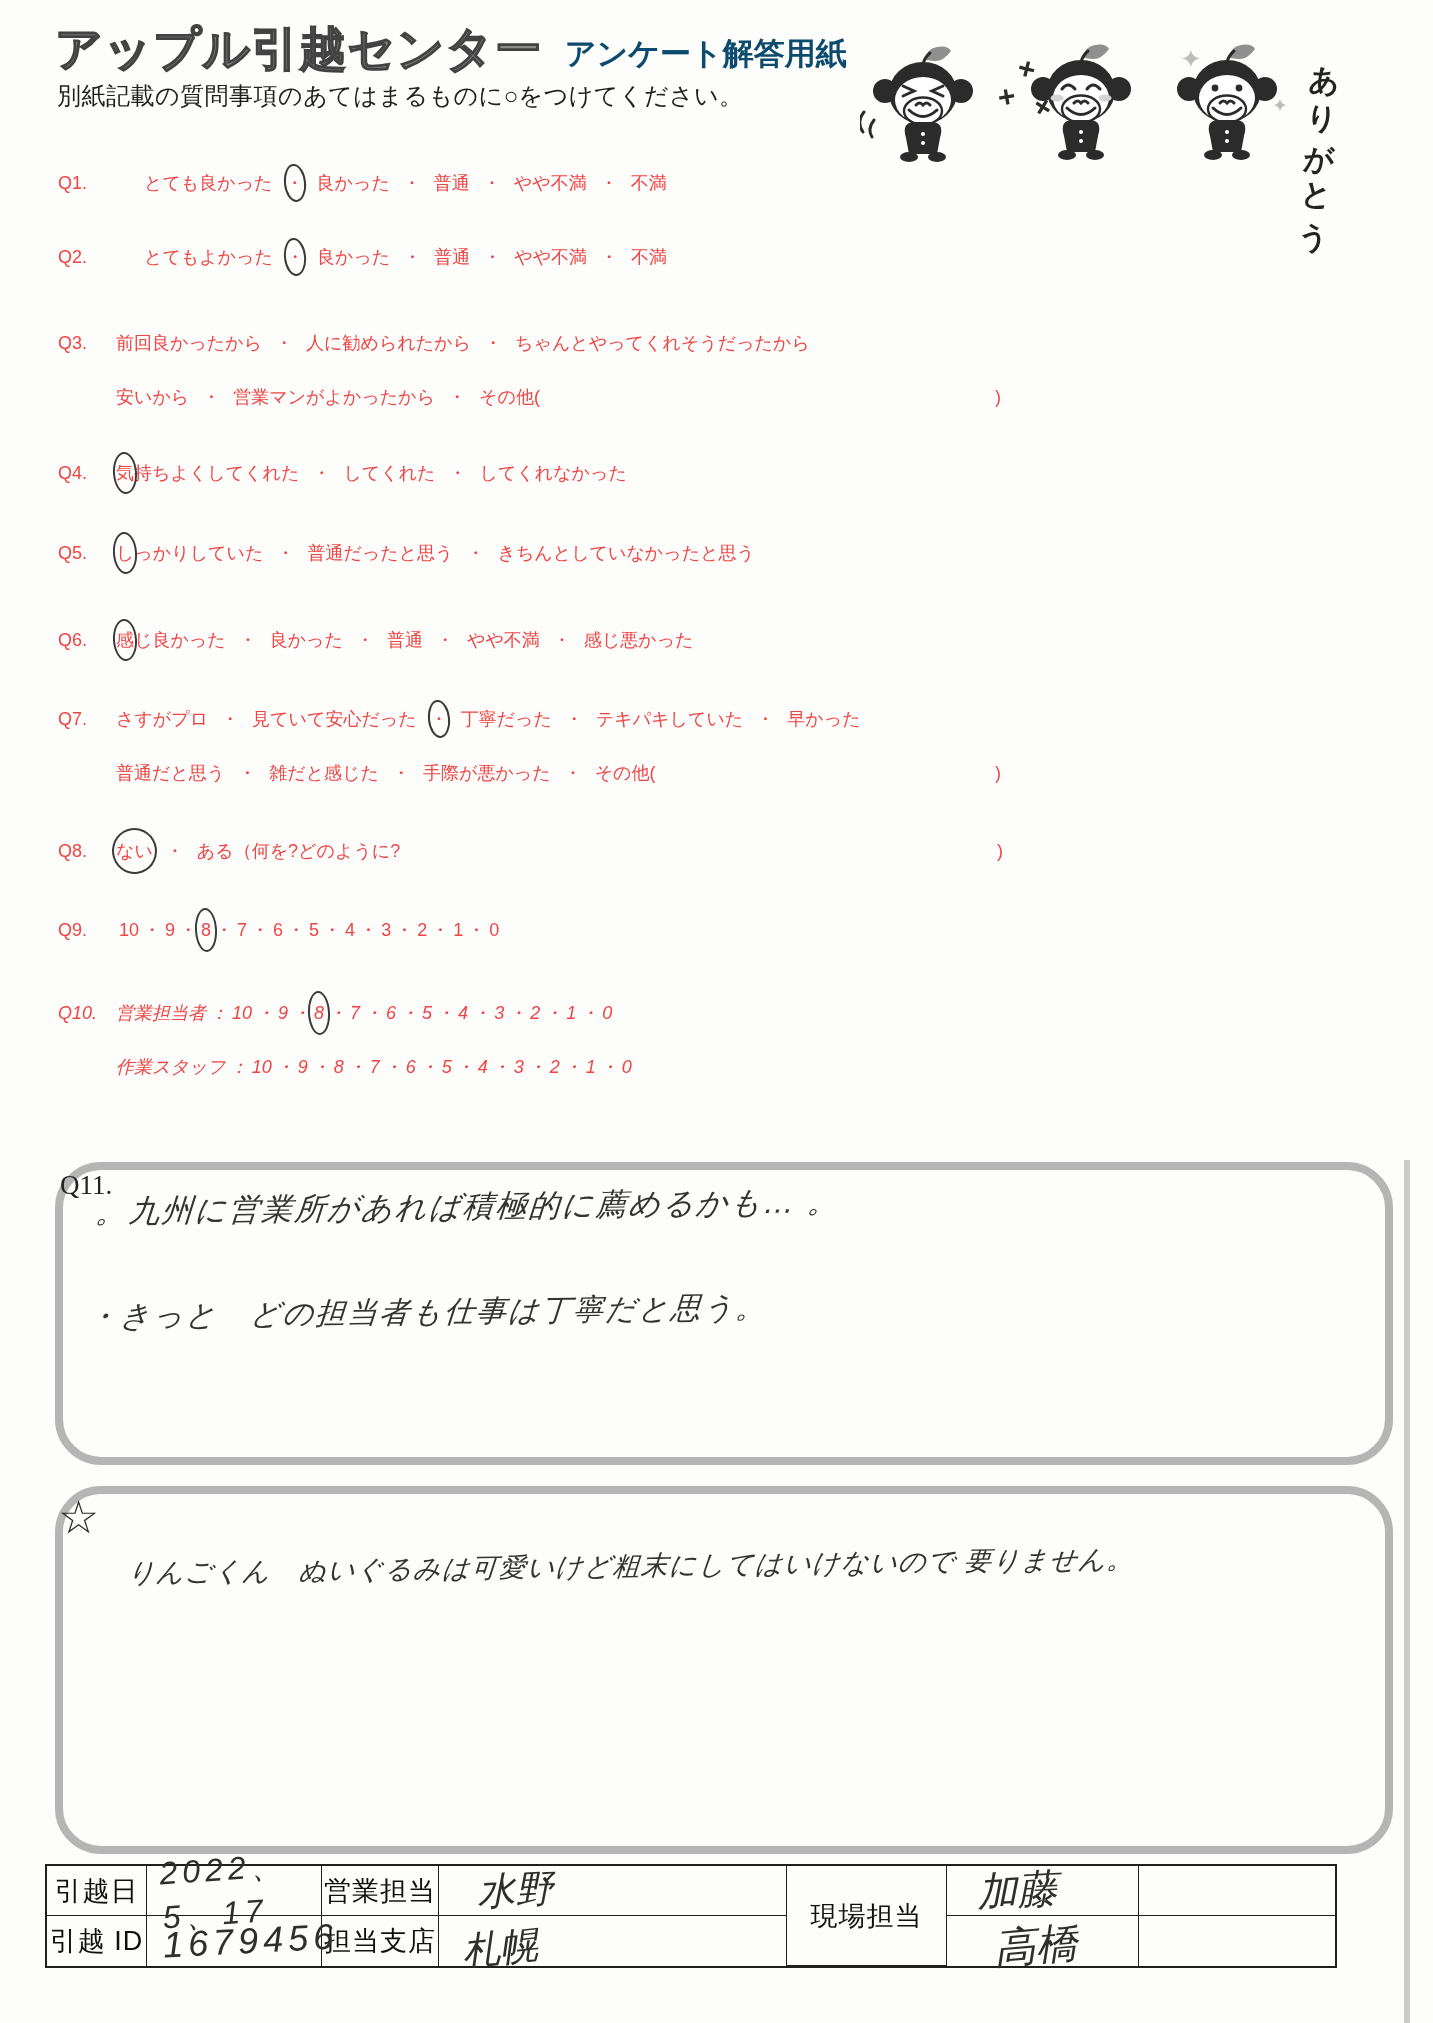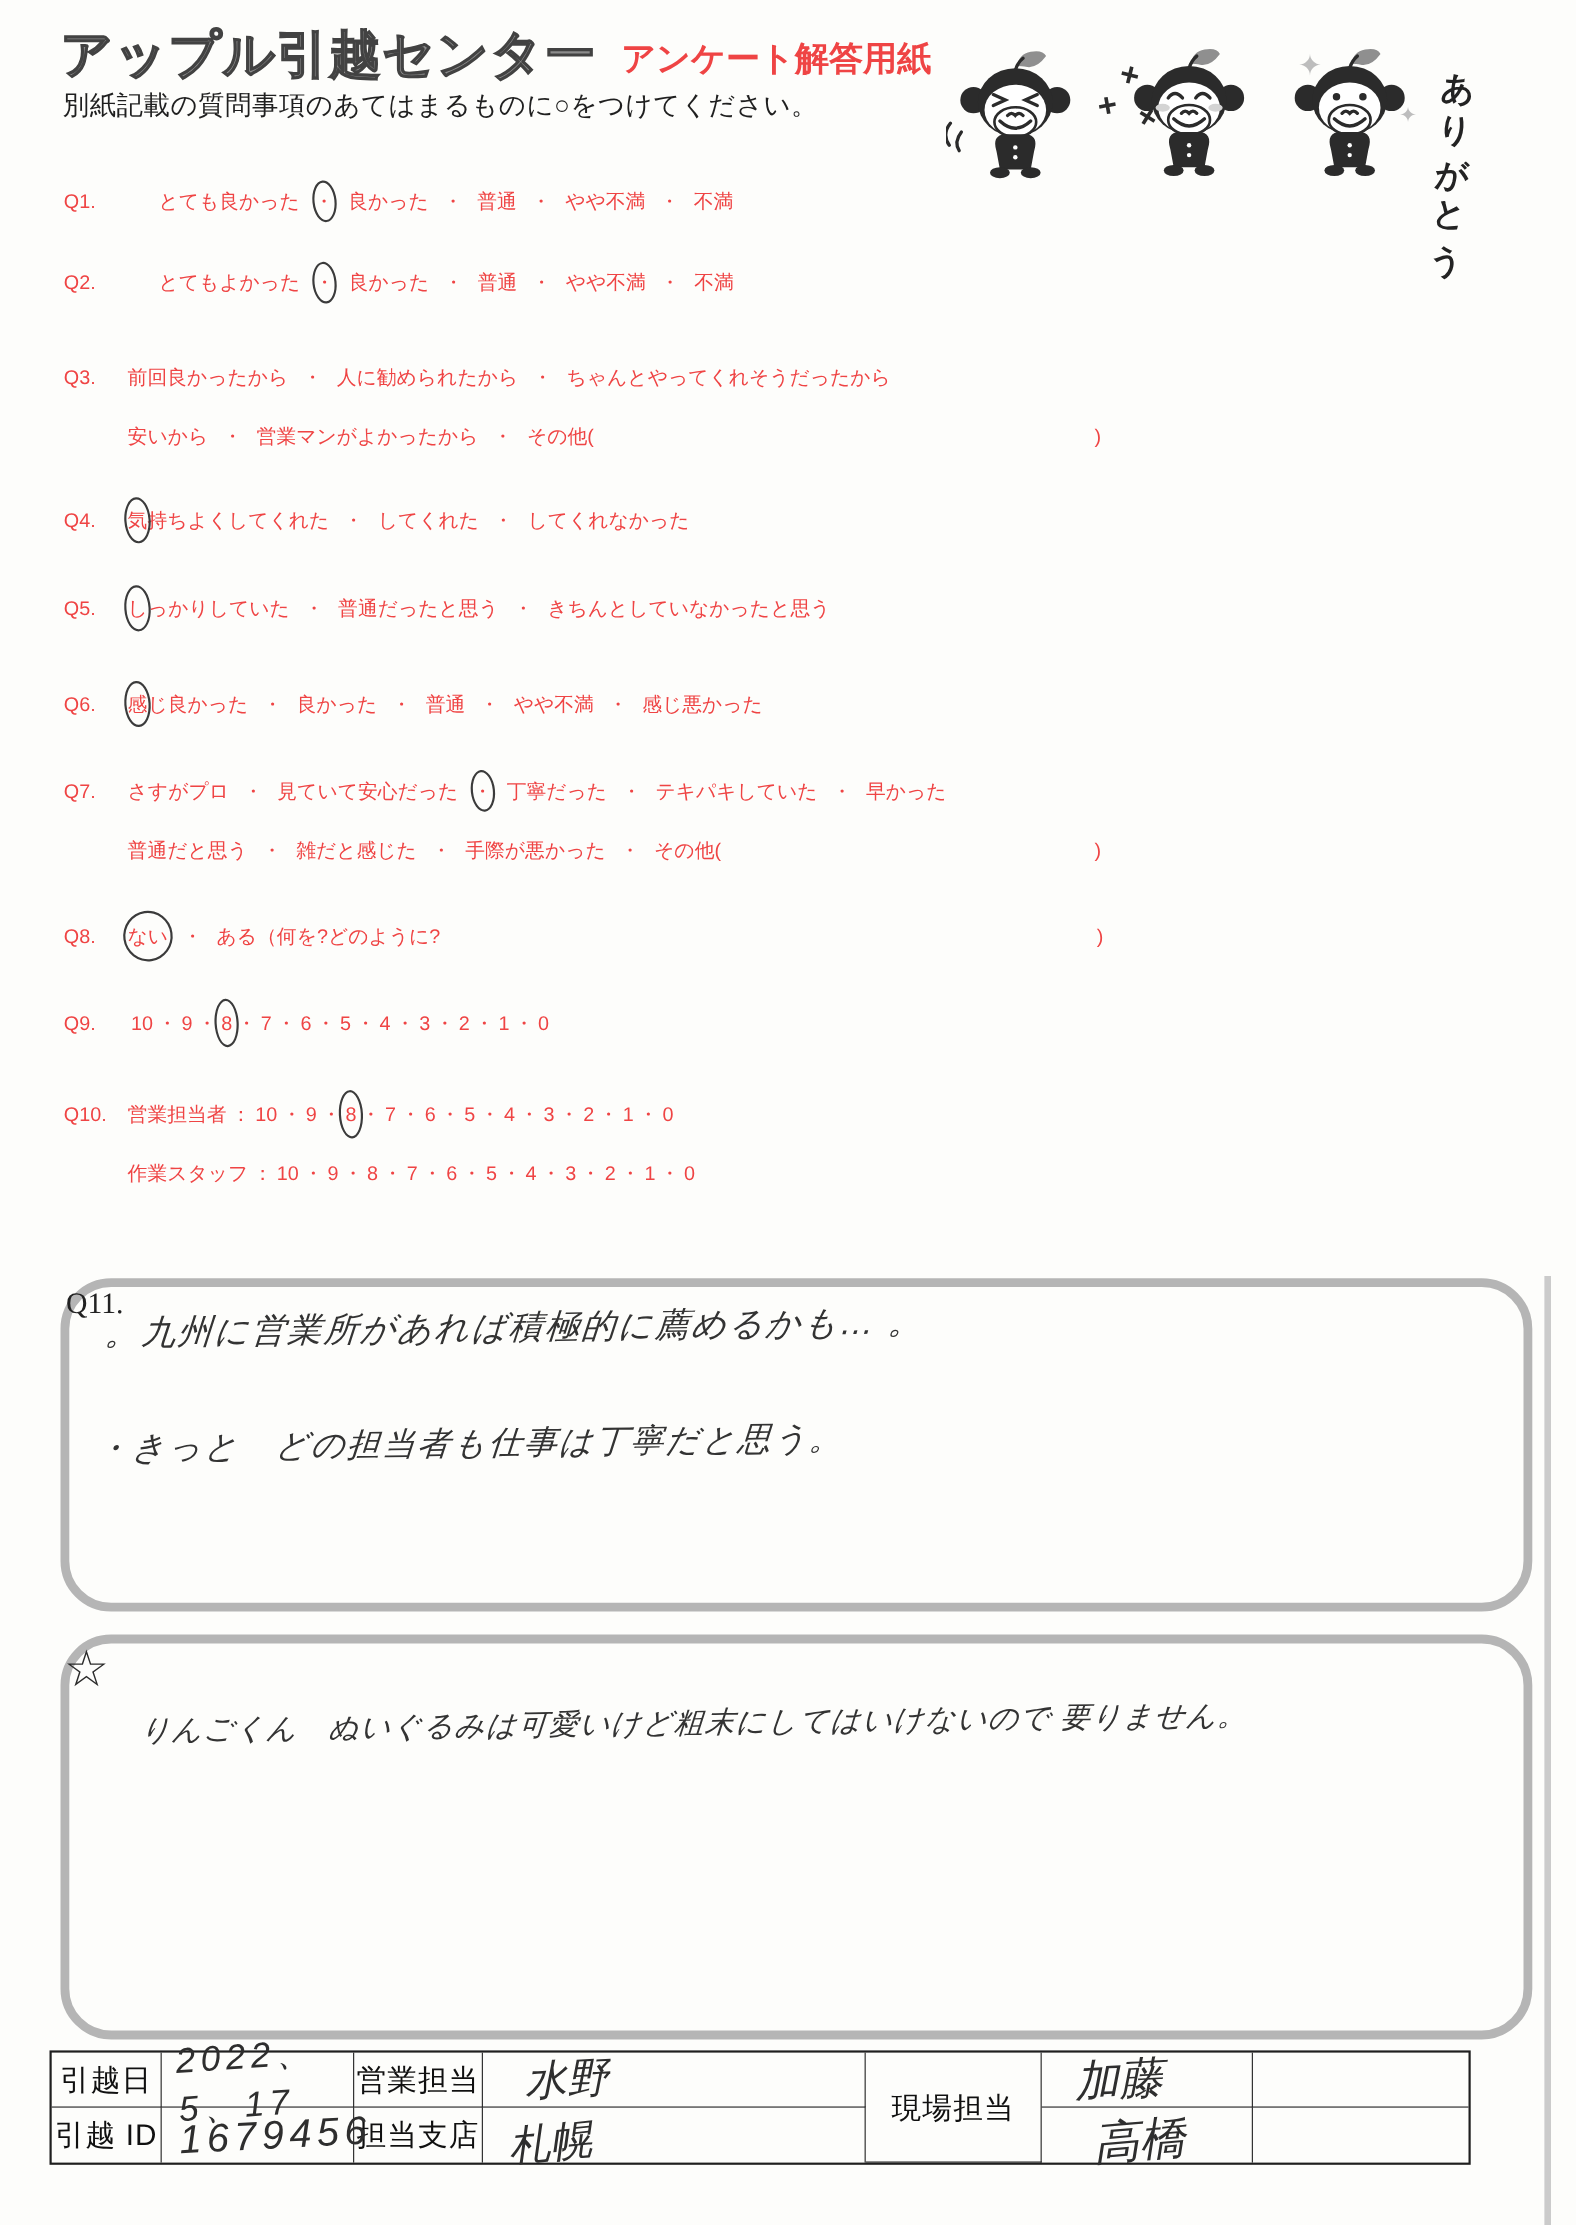--- a/index.html
+++ b/index.html
@@ -1,21 +1,21 @@
 <!DOCTYPE html>
 <html><head>
 <meta charset="utf-8">
 <style>
   html,body{margin:0;padding:0;background:#e8e8e8;}
   .page{position:relative;width:1433px;height:2023px;background:#fdfdfb;margin:0 auto;overflow:hidden;
         font-family:"Liberation Sans","DejaVu Sans",sans-serif;color:#1d1d1d;}
   
   .header{position:absolute;left:55px;top:18px;display:flex;align-items:flex-end;gap:22px;white-space:nowrap;}
   .brand{font-size:47px;font-weight:bold;color:#8c8c8c;letter-spacing:1px;-webkit-text-stroke:1.4px #424242;}
-  .form-title{font-size:31px;font-weight:bold;color:#ef4444;padding-bottom:6px;}
+  .form-title{font-size:31px;font-weight:bold;color:#0c4a6e;padding-bottom:6px;}
   .instruction{position:absolute;left:57px;top:80px;font-size:24px;color:#1f1f1f;letter-spacing:0.5px;}
   
   .monkey{position:absolute;}
   #monkey1{left:860px;top:44px;}
   #monkey2{left:1018px;top:42px;}
   #monkey3{left:1164px;top:42px;}
   .sparkle-plus{position:absolute;font-size:30px;font-weight:bold;color:#2c2c2c;}
   #plus1{left:1018px;top:52px;transform:rotate(14deg);}
   #plus2{left:998px;top:80px;transform:rotate(-10deg);}
   #plus3{left:1034px;top:90px;transform:rotate(32deg);}
@@ -31,21 +31,21 @@
   .q9 .q-id{width:61px;}
   .q-lines{display:flex;flex-direction:column;row-gap:24px;}
   .q10 .q-lines{}
   .q3 .q-lines,.q7 .q-lines{width:885px;}
   .q8 .q-lines{width:887px;}
   .q-line{display:flex;align-items:center;white-space:pre;}
   .sep{margin:0 13px;}
   .q-line.compact .sep{margin:0 4px;}
   .line-end{margin-left:auto;}
   .q1{top:168px;} .q2{top:242px;} .q3{top:328px;} .q4{top:458px;} .q5{top:538px;}
-  .q6{top:625px;} .q7{top:704px;} .q8{top:836px;} .q9{top:915px;} .q10{top:998px;}
+  .q6{top:625px;} .q7{top:704px;} .q8{top:836px;} .q9{top:915px;} .q10{top:998px;font-style:italic;}
   
   .circ{position:relative;}
   .circ::after{content:"";position:absolute;border:2.6px solid #3b3b3b;border-radius:50%;pointer-events:none;}
   .circ-dot::after{inset:-4px -2px;transform:rotate(-6deg);}
   .circ-char::after{inset:-6px -3px;transform:rotate(-4deg);}
   .circ-wide::after{inset:-8px -4px;transform:rotate(-8deg);}
   .circ-num::after{inset:-7px -6px;transform:rotate(-3deg);}
   
   .big-box{position:absolute;left:55px;width:1338px;border:8px solid #b5b5b5;border-radius:46px;box-sizing:border-box;}
   #box-q11{top:1162px;height:303px;}

